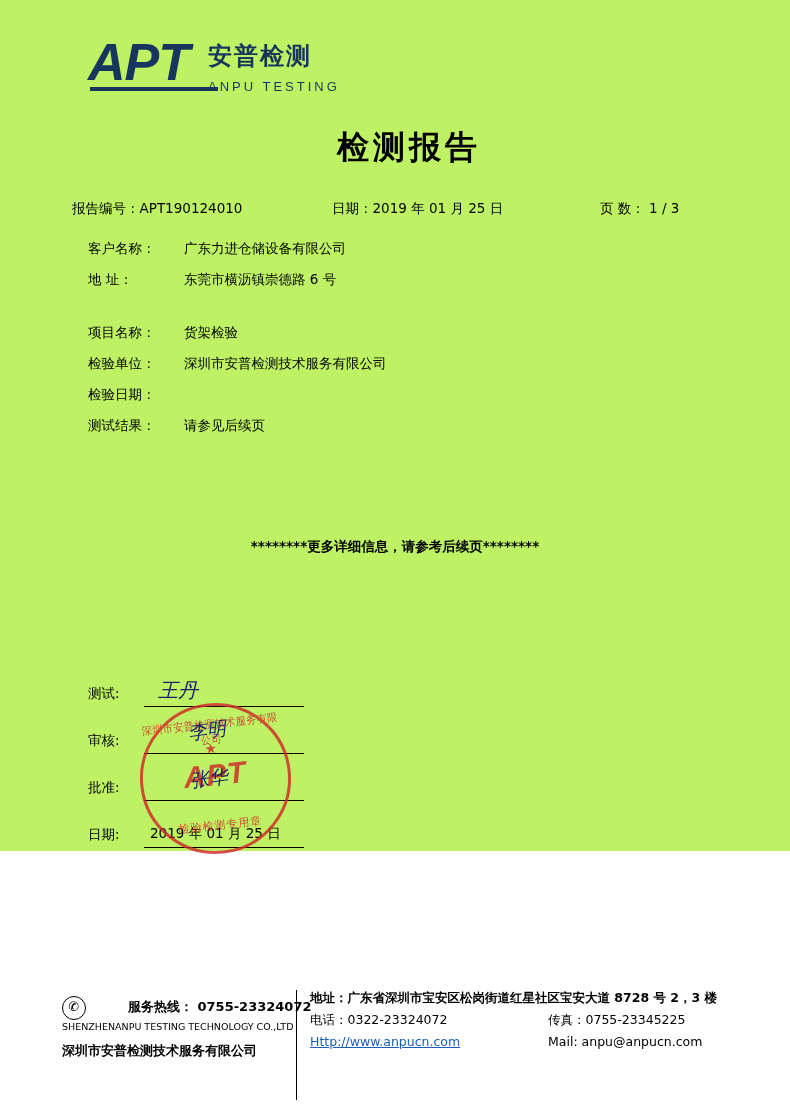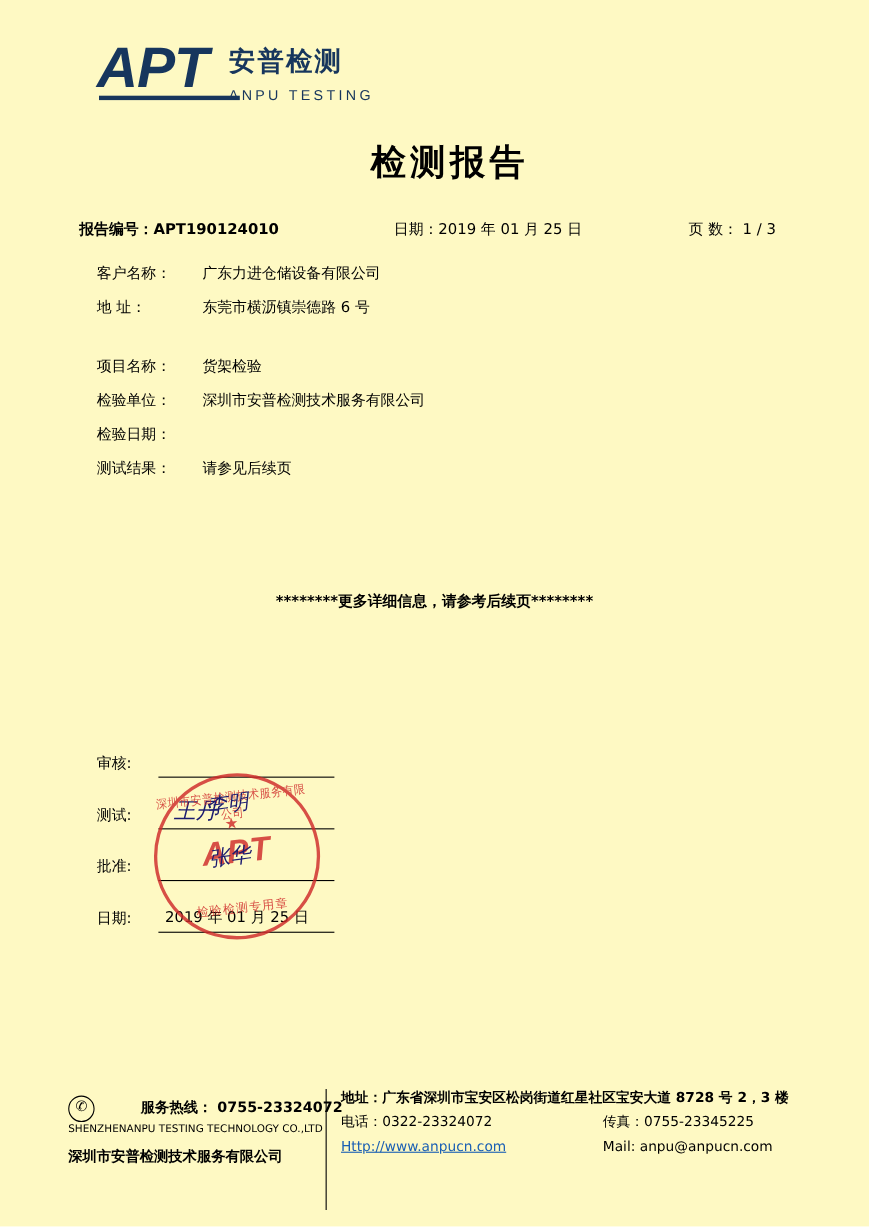--- a/index.html
+++ b/index.html
@@ -12,22 +12,22 @@
     height: 1115px;
     position: relative;
     font-family: "Liberation Sans", sans-serif;
     color: #000000;
     overflow: hidden;
   }
   .page {
     position: absolute;
     left: 0; top: 0;
     width: 790px;
-    height: 1115px;
-    background: #fef9c3;
+    height: 851px;
+    background: #bef264;
   }
 
   
   .header {
     position: absolute;
     left: 88px;
     top: 36px;
     display: flex;
     align-items: flex-start;
   }
@@ -88,22 +88,22 @@
   
   .meta-row {
     position: absolute;
     top: 200px;
     left: 72px;
     width: 646px;
     font-family: "DejaVu Sans", sans-serif;
     font-size: 13.5px;
     display: flex;
   }
-  .meta-no { width: 260px; font-weight: bold; }
-  .meta-date { width: 250px; margin-left: 26px; }
+  .meta-no { width: 260px; }
+  .meta-date { width: 250px; }
   .meta-pages { flex: 1; text-align: left; padding-left: 18px; }
 
   
   .fields {
     position: absolute;
     left: 88px;
     top: 240px;
     width: 620px;
     font-family: "DejaVu Sans", sans-serif;
     font-size: 13.5px;
@@ -383,29 +383,29 @@
     <div class="field-row">
       <div class="field-label">测试结果：</div>
       <div class="field-value">请参见后续页</div>
     </div>
   </div>
 
   <div class="note">********更多详细信息，请参考后续页********</div>
 
   <div class="sign-block">
     <div class="sign-row">
+      <div class="sign-label">测试:</div>
+      <div class="sign-line">
+        <span class="sig">王丹</span>
+      </div>
+    </div>
+    <div class="sign-row">
       <div class="sign-label">审核:</div>
       <div class="sign-line">
         <span class="sig"></span>
-      </div>
-    </div>
-    <div class="sign-row">
-      <div class="sign-label">测试:</div>
-      <div class="sign-line">
-        <span class="sig">王丹</span>
       </div>
     </div>
     <div class="sign-row">
       <div class="sign-label">批准:</div>
       <div class="sign-line">
         <span class="sig"></span>
       </div>
     </div>
     <div class="sign-row">
       <div class="sign-label">日期:</div>

